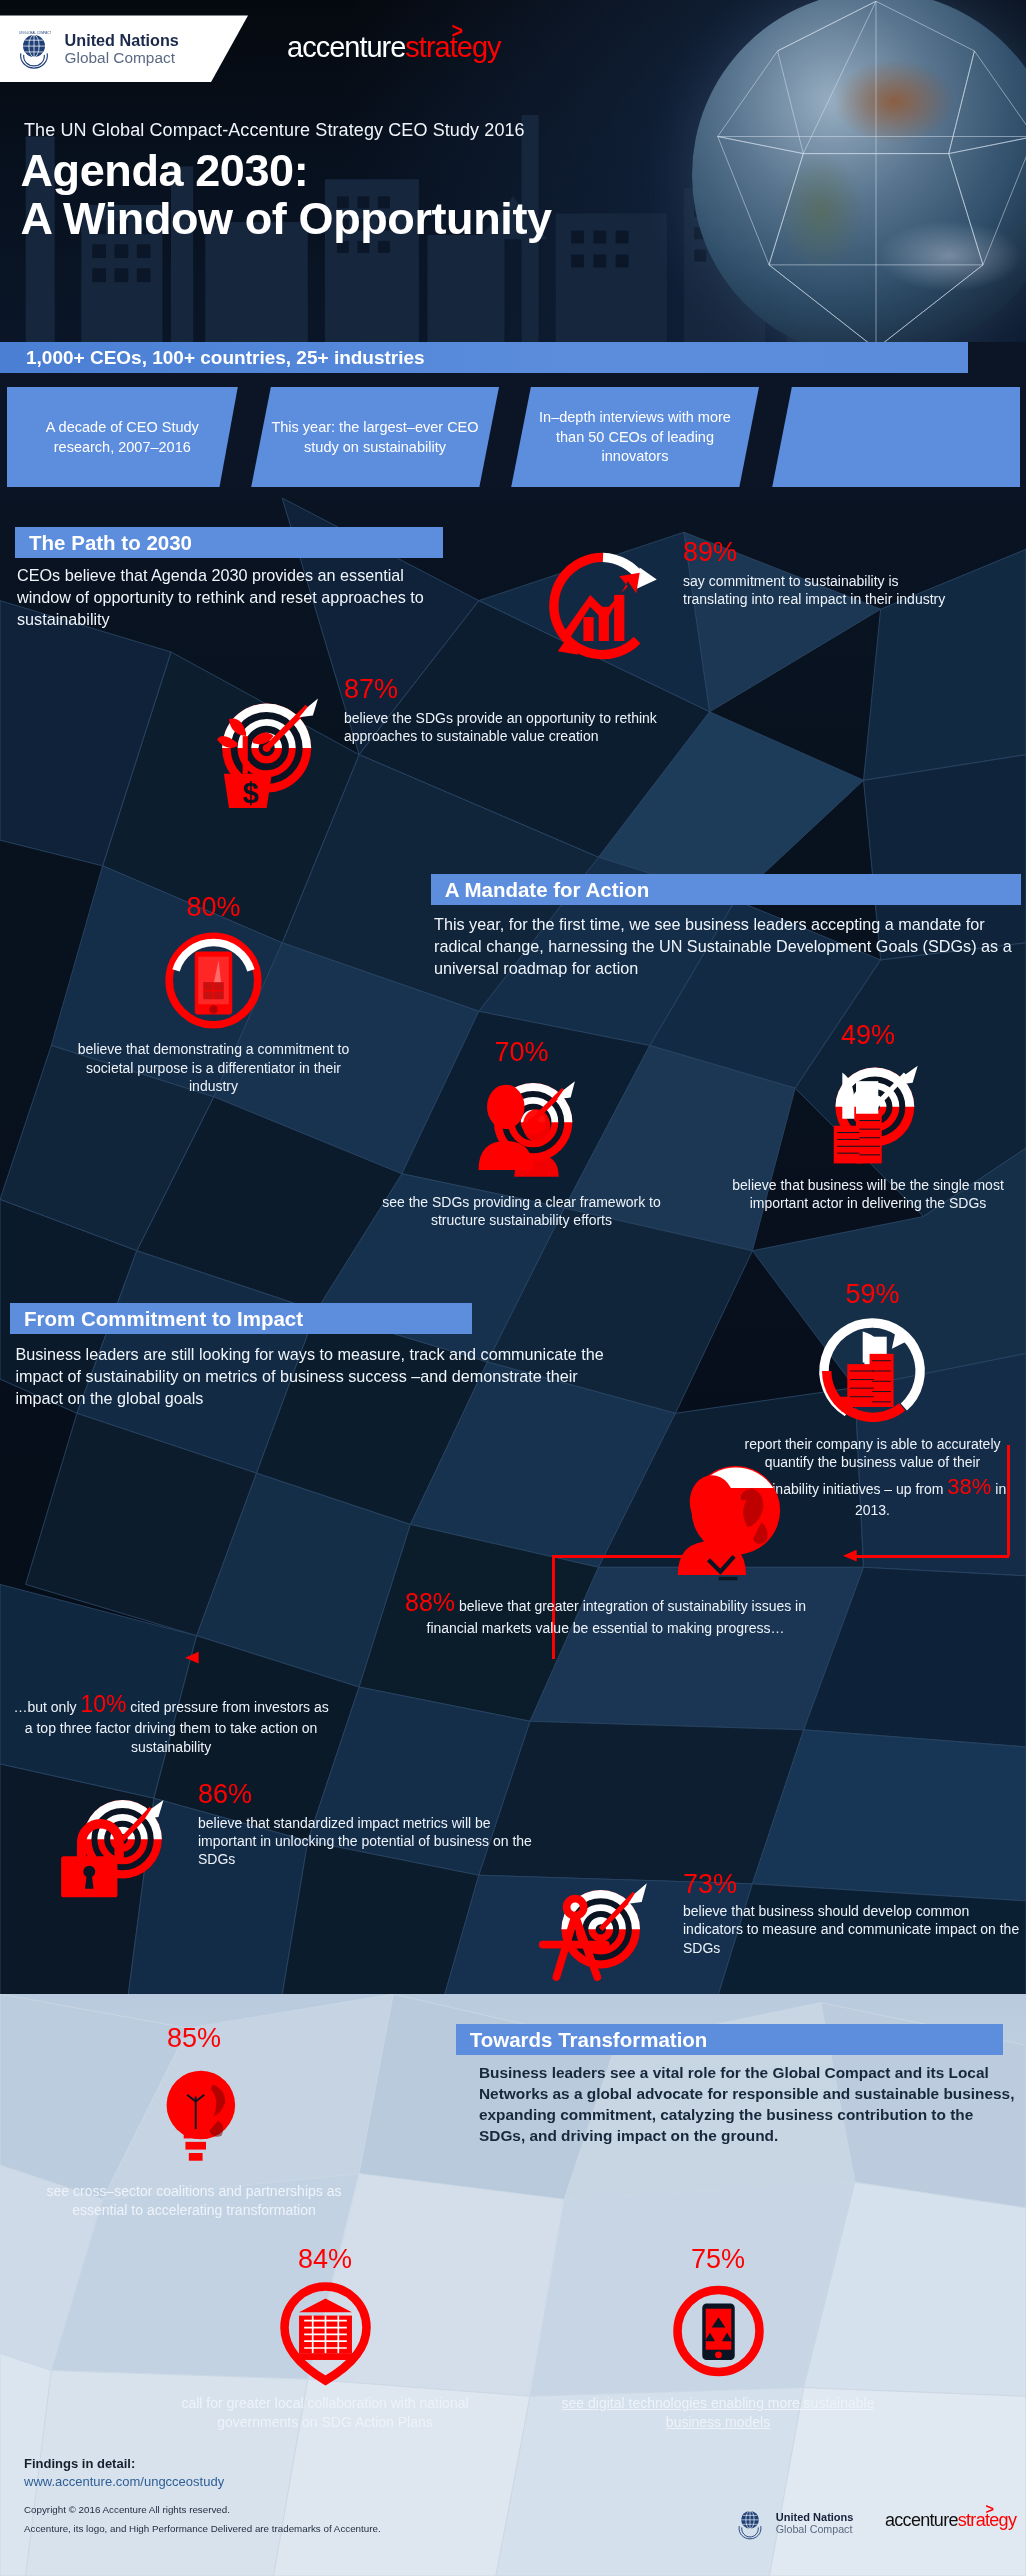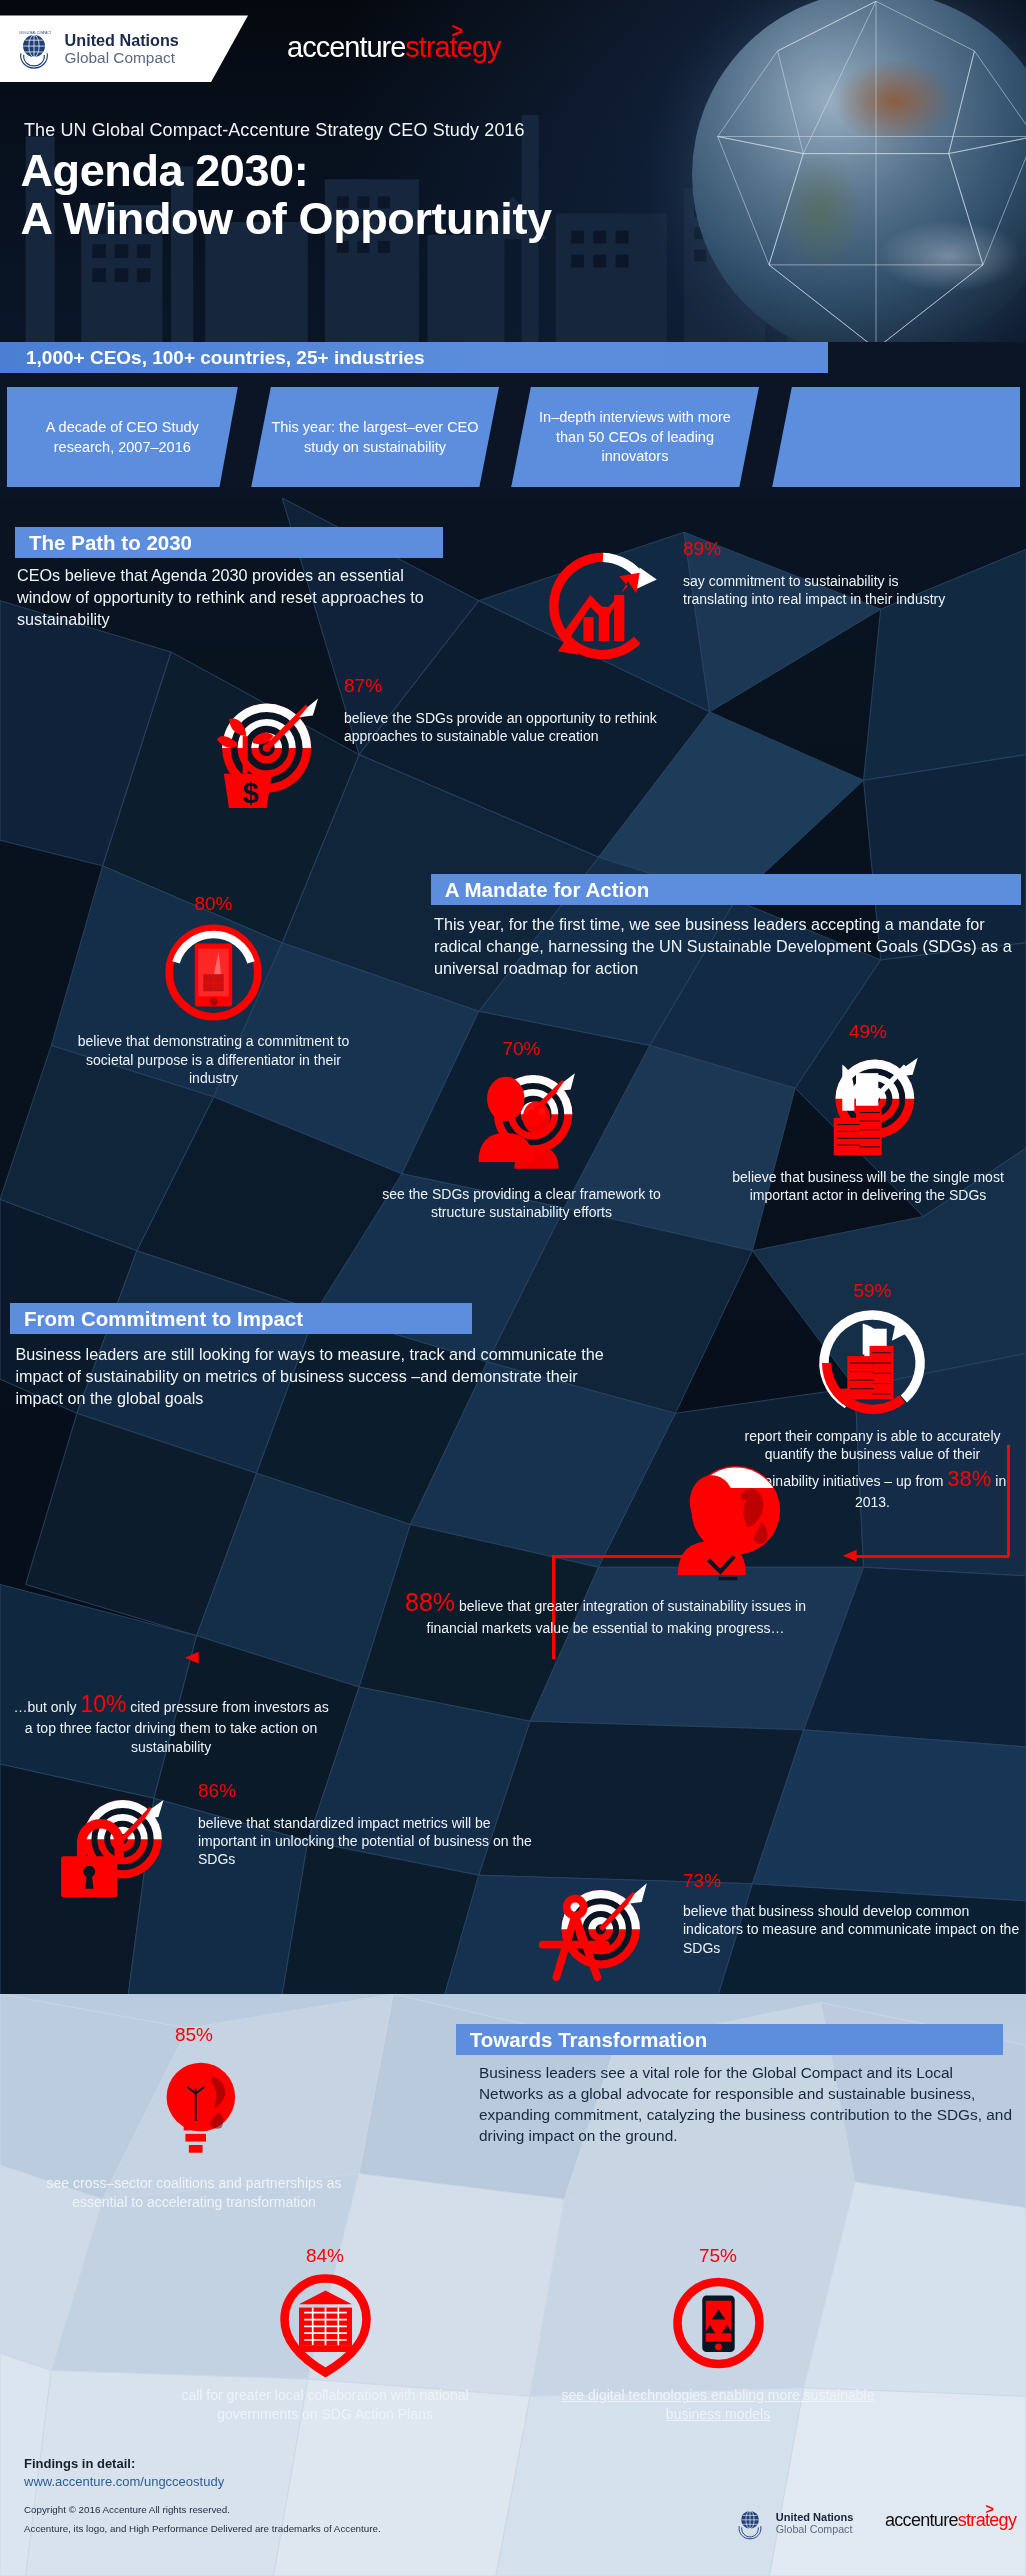--- a/index.html
+++ b/index.html
@@ -55,21 +55,21 @@
     position:absolute; inset:0; border-radius:50%;
     background:
       radial-gradient(ellipse 86px 60px at 55% 30%, rgba(150,90,50,.85) 0%, rgba(150,90,50,0) 70%),
       radial-gradient(ellipse 60px 86px at 35% 60%, rgba(90,110,70,.55) 0%, rgba(90,110,70,0) 70%),
       radial-gradient(ellipse 103px 51px at 70% 72%, rgba(200,210,225,.5) 0%, rgba(200,210,225,0) 70%);
   }
   .globe-wire { position:absolute; inset:0; }
 
   
   #band {
-    position:absolute; left:0; top:342px; width:828px; height:31px;
+    position:absolute; left:0; top:342px; width:968px; height:31px;
     background:linear-gradient(90deg,#4a7fd4 0%,#5b8ddc 60%,#5a8cdb 100%);
     display:flex; align-items:center;
   }
   #band .t { font-size:19px; font-weight:bold; padding-left:26px; color:#fff; }
 
   #chips { position:absolute; left:0; top:387px; width:1026px; height:101px; }
   .chip {
     position:absolute; top:0; height:101px; background:#5d8ddd;
     display:flex; align-items:center; justify-content:center; text-align:center;
     color:#ffffff; font-size:14.5px; line-height:1.36; padding:0 13.7px;
@@ -95,21 +95,21 @@
   
   .sec-head {
     position:absolute; height:31px; background:#5d8ddd;
     display:flex; align-items:center; padding-left:13.7px;
     font-size:20.5px; font-weight:bold; color:#ffffff;
   }
   .sec-body { position:absolute; font-size:16.2px; line-height:1.36; color:#f0f5fb; }
 
   
   .stat { position:absolute; }
-  .stat .num { font-size:19px; color:#ff0000; font-weight:400; line-height:1; }
+  .stat .num { font-size:27px; color:#ff0000; font-weight:400; line-height:1; }
   .stat .cap { font-size:14px; line-height:1.32; color:#eef3fa; }
   svg.icon { display:block; overflow:visible; }
 
   
   .conn { position:absolute; background:#ff0000; }
   #footer-left { position:absolute; left:24px; top:2456px; }
   #footer-left .fl1 { font-size:13px; font-weight:bold; color:#16212f; }
   #footer-left .fl2 { font-size:13px; color:#2d5f96; margin-top:2.6px;}
   #footer-left .fl3 { font-size:9.8px; color:#1d2b3d; margin-top:15.4px;}
   #footer-left .fl4 { font-size:9.8px; color:#1d2b3d; margin-top:7.7px;}
@@ -543,21 +543,21 @@
         <line x1="2" y1="84" x2="76" y2="84"></line>
       </g>
       <line x1="70" y1="66" x2="110" y2="24" stroke="#ff0000" stroke-width="6"></line>
       <polygon points="110,24 124,12 118,34 102,36" fill="#ffffff"></polygon>
     </svg>
     <div class="num abs" style="left:142px; top:0;">73%</div>
     <div class="cap abs" style="left:142px; top:31px; width:342px;">believe that business should develop common indicators to measure and communicate impact on the SDGs</div>
   </div>
 
   <div class="sec-head" style="left:456px; top:2024px; width:547px;">Towards Transformation</div>
-  <div class="sec-body" style="left:479px; top:2063px; width:542px; color:#17283c; font-size:15.4px;">Business leaders see a vital role for the Global Compact and its Local Networks as a global advocate for responsible and sustainable business, expanding commitment, catalyzing the business contribution to the SDGs, and driving impact on the ground.</div>
+  <div class="sec-body" style="left:479px; top:2063px; width:542px; color:#17283c; font-size:15.4px;font-weight:bold;">Business leaders see a vital role for the Global Compact and its Local Networks as a global advocate for responsible and sustainable business, expanding commitment, catalyzing the business contribution to the SDGs, and driving impact on the ground.</div>
 
   <div class="stat center" style="left:36px; top:2025px; width:316px;">
     <div class="num">85%</div>
     <svg width="120" height="120" viewBox="0 0 140 140" class="icon" style="margin:5.1px auto 5.1px;">
       <circle cx="78" cy="56" r="40" fill="#ff0000"></circle>
       <g fill="#7a0000" opacity=".55">
         <path d="M92 32 q16 6 14 22 q-6 16 -18 16 q-6 -16 4 -38z"></path>
         <path d="M62 36 q12 -8 20 0 q-6 12 -20 8z"></path>
         <path d="M98 74 q10 6 4 18 q-10 4 -14 -6z"></path>
       </g>

